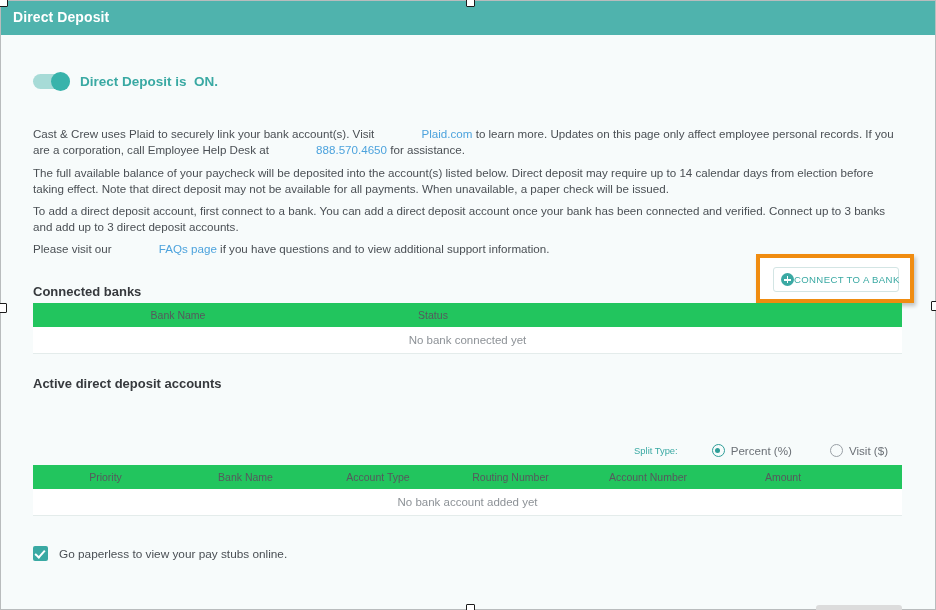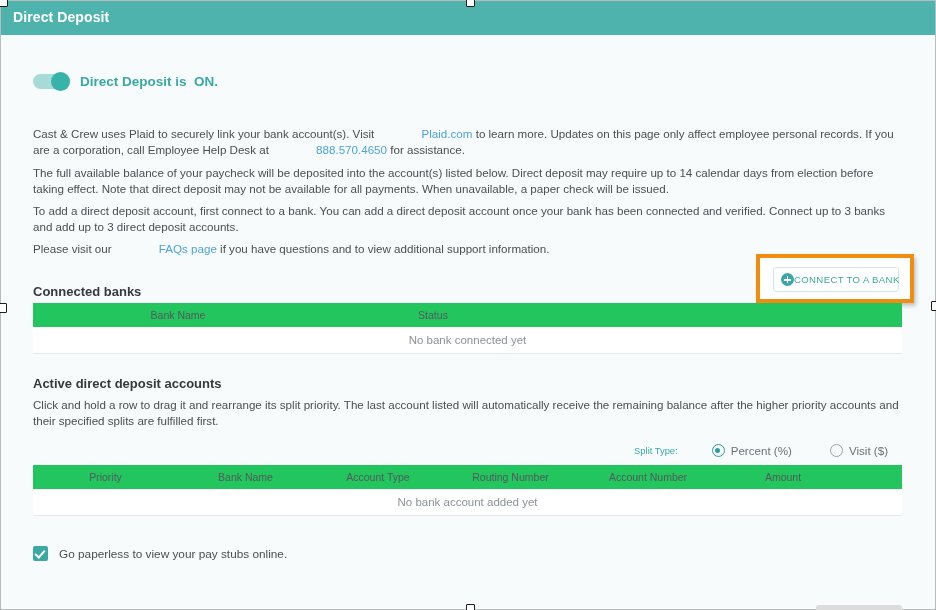--- a/index.html
+++ b/index.html
@@ -364,21 +364,20 @@
       <div class="thead">
         <div class="th bk-c1">Bank Name</div>
         <div class="th bk-c2">Status</div>
         <div class="th bk-c4"></div>
       </div>
       <div class="tbody-empty">No bank connected yet</div>
     </div>
 
     <div class="section-title st-accts">Active direct deposit accounts</div>
 
-    <div class="para" style="top:362px;">Click and hold a row to drag it and rearrange its split priority. The last account listed will automatically receive the remaining balance after the higher priority accounts and their specified splits are fulfilled first.</div>
 
     <div class="split-row">
       <span class="split-label">Split Type:</span>
       <span class="radio-item">
         <span class="radio checked"></span>
         <span class="radio-text">Percent (%)</span>
       </span>
       <span class="radio-item">
         <span class="radio"></span>
         <span class="radio-text">Visit ($)</span>

